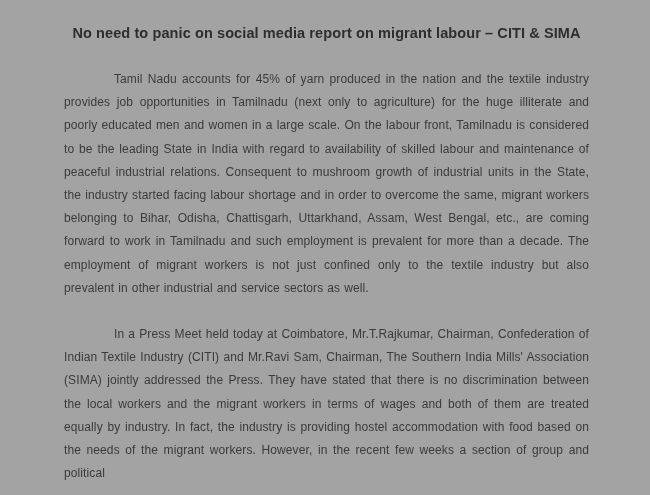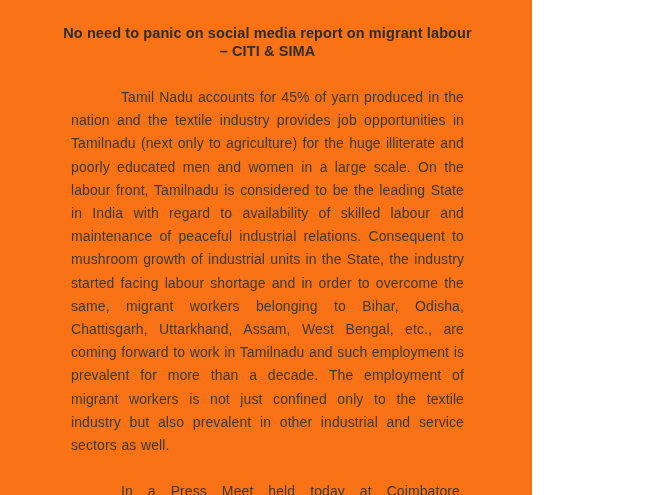--- a/index.html
+++ b/index.html
@@ -8,38 +8,38 @@
     background: #ffffff;
   }
   body {
     width: 650px;
     height: 495px;
     overflow: hidden;
     font-family: "Liberation Sans", sans-serif;
   }
   .page {
     box-sizing: border-box;
-    width: 532px;
+    width: 650px;
     height: 495px;
     padding: 24px 57px 0 60px;
-    background: #f97316;
+    background: #a3a3a3;
     overflow: hidden;
   }
   .doc-title {
     margin: 0 0 26px 0;
     font-size: 14.5px;
     font-weight: 700;
     line-height: 18px;
     text-align: center;
     color: #2e2e2e;
     letter-spacing: 0.1px;
   }
   .para {
-    margin: 11px;
-    font-size: 14px;
+    margin: 4px;
+    font-size: 12px;
     line-height: 23.2px;
     text-align: justify;
     text-indent: 50px;
     color: #3a3a3a;
     word-spacing: 0.6px;
     letter-spacing: 0.1px;
   }
   .para + .para {
     margin-top: 23px;
   }

